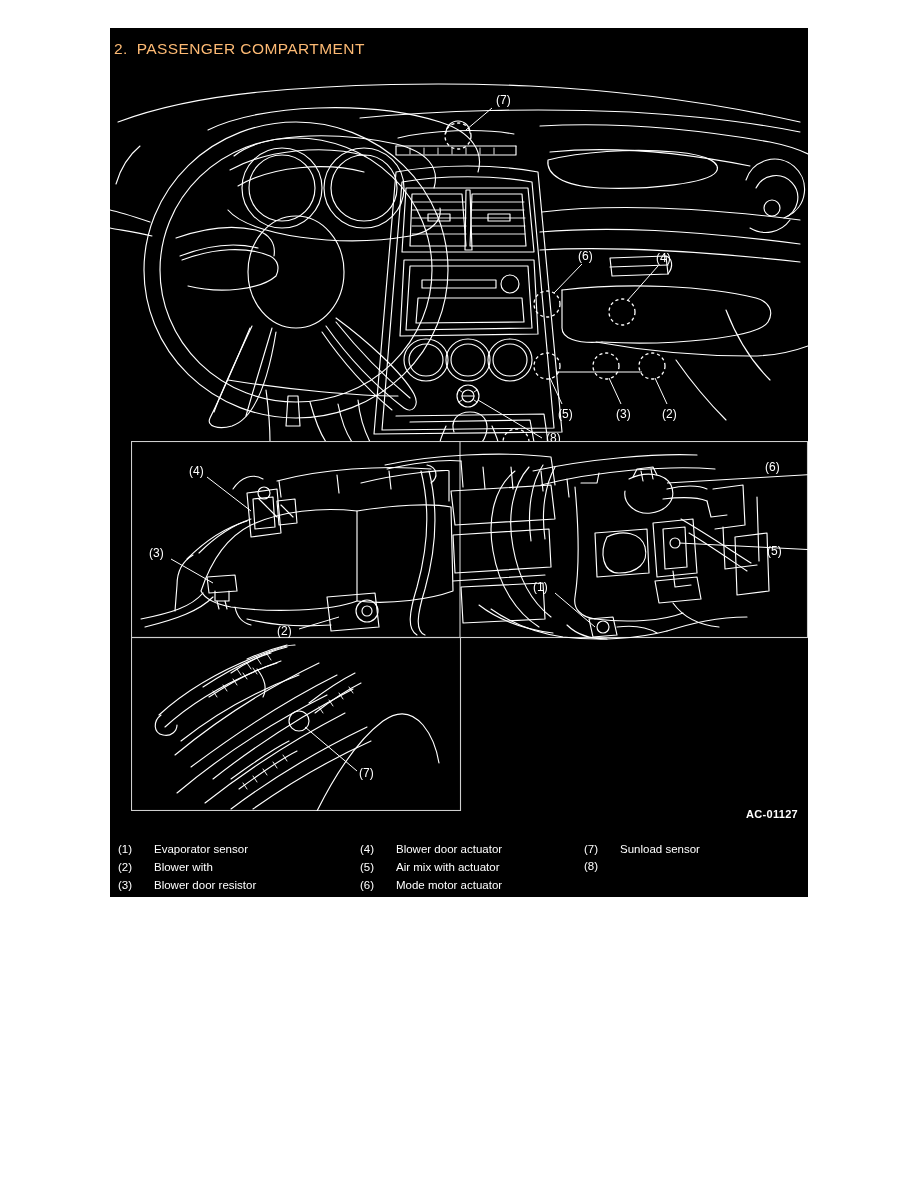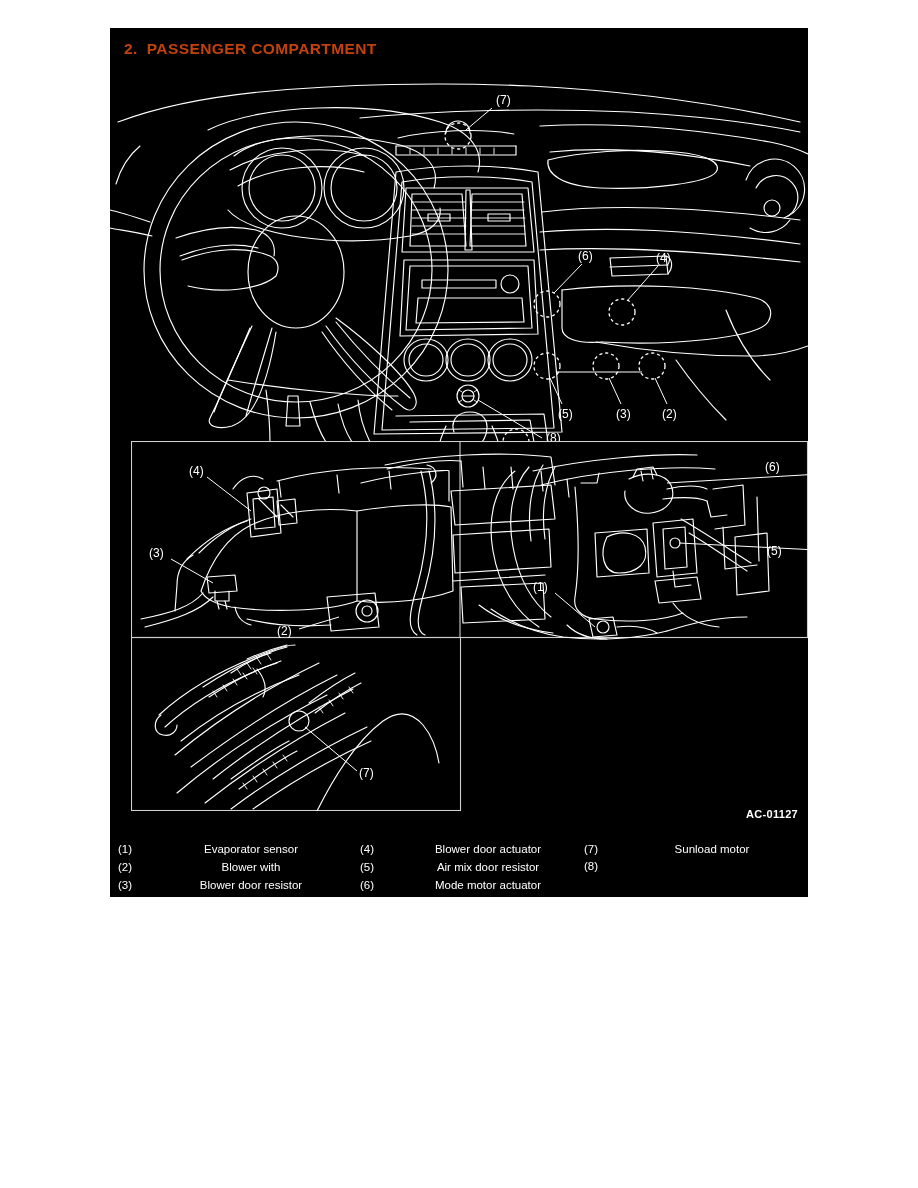--- a/index.html
+++ b/index.html
@@ -22,25 +22,25 @@
     left: 110px;
     top: 28px;
     width: 698px;
     height: 869px;
     background: #000000;
   }
 
   
   #section-heading {
     position: absolute;
-    left: 14px;
+    left: 4px;
     top: 12px;
-    color: #c2410c;
+    color: #fdba74;
     font-size: 15.5px;
-    font-weight: bold;
+    font-weight: normal;
     letter-spacing: 0.4px;
     white-space: nowrap;
   }
   #section-heading .num { margin-right: 9px; }
 
   
   #illustration-main {
     position: absolute;
     left: 0px;
     top: 32px;
@@ -94,21 +94,20 @@
     position: absolute;
     left: 0;
     top: 0;
     width: 26px;
     text-align: left;
   }
   .legend-row .lg-label {
     display: block;
     margin-left: 36px;
     white-space: pre-line;
-    text-align: center;
   }
   .legend-row.two-line { line-height: 16px; min-height: 34px; }
 
   
   .ln {
     fill: none;
     stroke: #ffffff;
     stroke-width: 1.15;
     stroke-linecap: round;
     stroke-linejoin: round;
@@ -463,32 +462,32 @@
       </div>
     </div>
 
     <div class="legend-col c2">
       <div class="legend-row">
         <span class="lg-num">(4)</span>
         <span class="lg-label">Blower door actuator</span>
       </div>
       <div class="legend-row">
         <span class="lg-num">(5)</span>
-        <span class="lg-label">Air mix door resistor</span>
+        <span class="lg-label">Air mix with actuator</span>
       </div>
       <div class="legend-row">
         <span class="lg-num">(6)</span>
         <span class="lg-label">Mode motor actuator</span>
       </div>
     </div>
 
     <div class="legend-col c3">
       <div class="legend-row">
         <span class="lg-num">(7)</span>
-        <span class="lg-label">Sunload motor</span>
+        <span class="lg-label">Sunload sensor</span>
       </div>
       <div class="legend-row two-line">
         <span class="lg-num">(8)</span>
       </div>
     </div>
 
   </div>
 
 </div>
 

